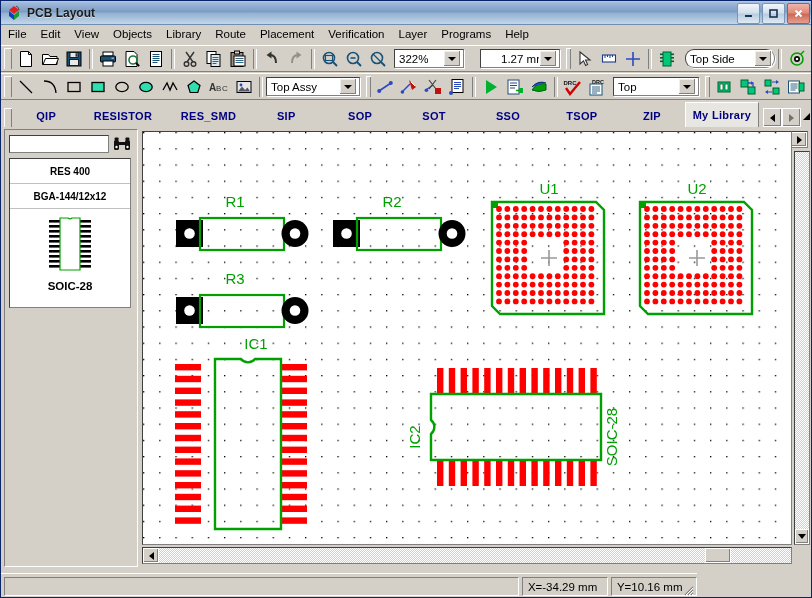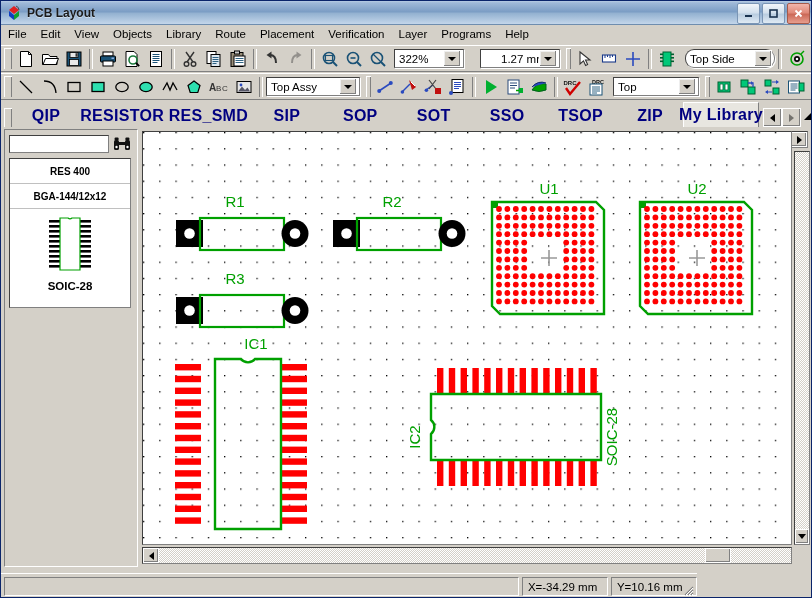--- a/index.html
+++ b/index.html
@@ -74,21 +74,21 @@
   }
   .dnarrow{width:0;height:0;border-left:4px solid transparent;border-right:4px solid transparent;border-top:4px solid #000;}
 
   
   #libbar{
     position:absolute;left:0;top:100px;width:812px;height:26px;
     background:#d4d0c8;display:flex;align-items:flex-end;box-sizing:border-box;
   }
   .libtab{
     height:22px;display:flex;align-items:center;justify-content:center;
-    font-size:16px;font-weight:bold;color:#000080;
+    font-size:11px;font-weight:bold;color:#000080;
     font-family:"Liberation Sans",sans-serif;
     letter-spacing:.3px;white-space:nowrap;padding:0 2px;
   }
   .libtab.sel{
     background:#e8e6e0;color:#000080;
     border-left:1px solid #fff;border-top:1px solid #fff;border-right:1px solid #808080;
     height:24px;
   }
   .navbtns{display:flex;align-items:center;margin-left:4px;}
   .navb{

